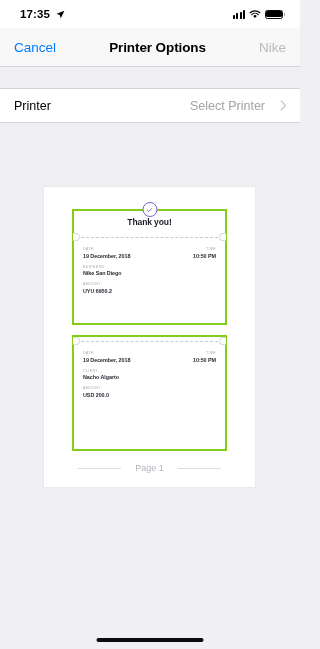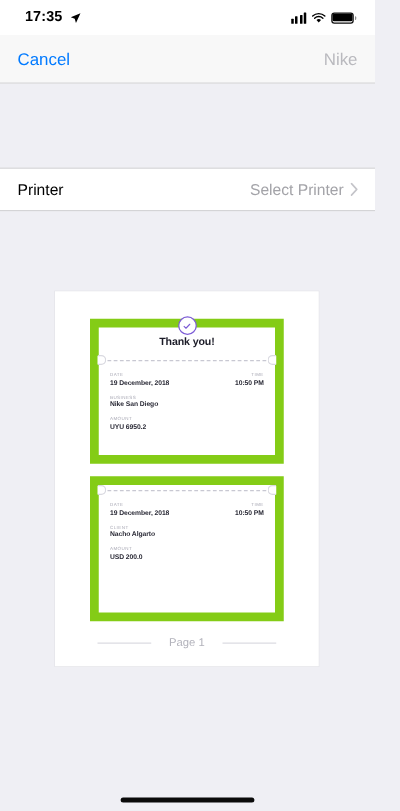--- a/index.html
+++ b/index.html
@@ -41,30 +41,30 @@
     padding:0 14px;
     border-bottom:.5px solid #d4d4d6;
     gap:37px;
   }
   .nav-btn { font-size:13.5px; color:#007aff; background:none; border:none; font-family:inherit; cursor:pointer; }
   .nav-btn.disabled { color:#b9b9be; cursor:default; }
   .nav-title { font-size:13.5px; font-weight:bold; color:#000; letter-spacing:-.1px; }
 
   
   .spacer-top { height:21px; background:#efeff4; }
-  .group { background:#ffffff; border-top:.5px solid #d4d4d6; border-bottom:.5px solid #d4d4d6;margin-top:46px; }
+  .group { background:#ffffff; border-top:.5px solid #d4d4d6; border-bottom:.5px solid #d4d4d6; }
   .row {
     position:relative; display:flex; align-items:center; justify-content:space-between;
     height:33px; padding:0 13px 0 14px;
   }
   .row + .row::before {
     content:""; position:absolute; left:14px; right:0; top:0; height:.5px; background:#d4d4d6;
   }
   .row-label { font-size:12.5px; color:#000; }
-  .row-right { display:flex; align-items:center; gap:5px; }
+  .row-right { display:flex; align-items:center; gap:15px; }
   .row-value { font-size:12.5px; color:#a3a3a8; }
   .chevron { width:7px; height:11px; display:block; }
 
   
   .stepper {
     display:flex; height:20px; border:1px solid #8fbdf5; border-radius:4px; overflow:hidden; background:#fff;
   }
   .stepper button {
     width:29px; background:#fff; border:none; cursor:pointer;
     display:flex; align-items:center; justify-content:center;
@@ -78,21 +78,21 @@
   
   .preview { position:relative; flex:1; background:#efeff4; }
   .page-sheet {
     position:absolute; left:44px; top:64px; width:211px; height:300px;
     background:#ffffff;
     box-shadow:0 0 0 .5px rgba(0,0,0,.05);
   }
 
   .ticket {
     position:absolute; left:28px; width:155px;
-    background:#fff; border:7px solid #84cc16;
+    background:#fff; border:2px solid #84cc16;
   }
   .ticket.one { top:22px; height:116px; }
   .ticket.two { top:148px; height:116px; }
 
   .ticket-head { position:relative; height:22px; }
   .ticket-title {
     position:absolute; left:0; right:0; top:6px; text-align:center;
     font-size:8.5px; font-weight:bold; color:#1c1c28; letter-spacing:-.1px;
   }
   .seal {
@@ -165,20 +165,21 @@
       <span class="sb-batt">
         <span class="shell"></span>
           <span class="fill"></span>
           <span class="tip"></span>
       </span>
     </div>
   </div>
 
   <div class="navbar">
     <button class="nav-btn">Cancel</button>
+    <span class="nav-title">Printer Options</span>
     <button class="nav-btn disabled">Nike</button>
   </div>
 
   <div class="spacer-top"></div>
 
   <div class="group">
 
     <div class="row">
       <span class="row-label">Printer</span>
       <span class="row-right">

